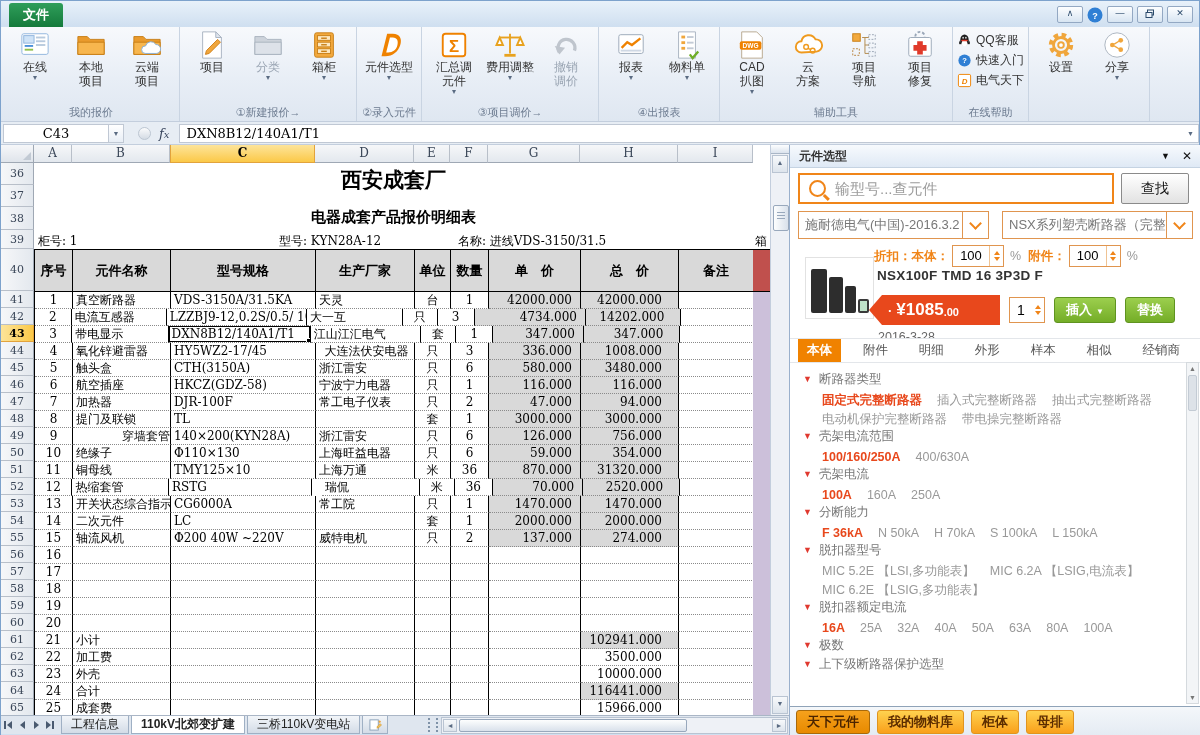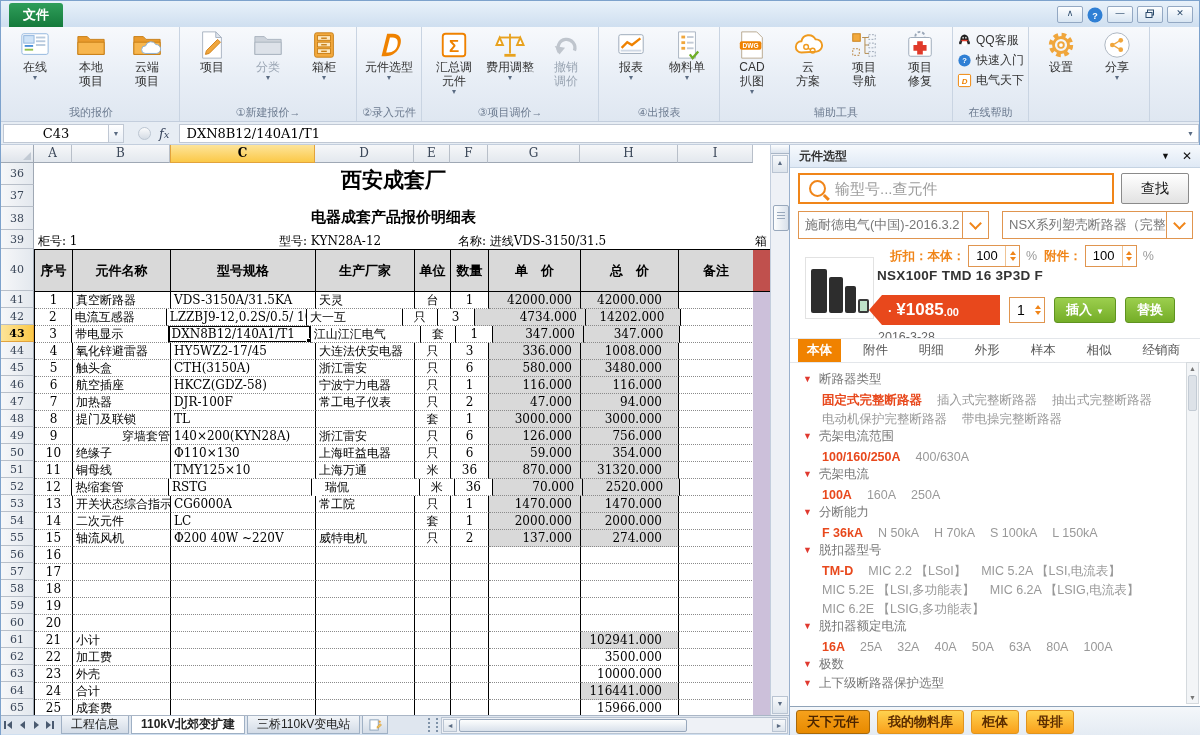--- a/index.html
+++ b/index.html
@@ -161,21 +161,21 @@
     font-size:14px;color:#111;text-align:center;line-height:29px;box-sizing:border-box;}
 
   .comborow{position:absolute;top:66px;left:8px;right:8px;height:28px;display:flex;gap:13px;}
   .combo{flex:1;height:28px;border:1px solid #e0954f;background:#fff;display:flex;align-items:center;box-sizing:border-box;}
   .combo .ctext{flex:1;padding-left:6px;color:#777;font-size:13px;white-space:nowrap;overflow:hidden;}
   .combo .cbtn{width:26px;height:100%;border-left:1px solid #e0954f;display:flex;align-items:center;
     justify-content:center;box-sizing:border-box;}
   .chev{width:7px;height:7px;border-right:2px solid #f08519;border-bottom:2px solid #f08519;
     transform:rotate(45deg);margin-top:-4px;}
 
-  .discrow{position:absolute;top:100px;left:100px;height:22px;display:flex;align-items:center;font-size:12.5px;}
+  .discrow{position:absolute;top:100px;left:84px;height:22px;display:flex;align-items:center;font-size:12.5px;}
   .olab{color:#f08519;font-weight:bold;white-space:nowrap;}
   .spin{width:52px;height:22px;border:1px solid #e0954f;background:#fff;display:flex;box-sizing:border-box;margin:0 3px;}
   .spin .val{flex:1;text-align:center;font-size:13px;line-height:20px;color:#000;}
   .spin .arrows{width:13px;border-left:1px solid #efc394;display:flex;flex-direction:column;
     align-items:center;justify-content:center;gap:2px;}
   .tri-up{width:0;height:0;border-left:3.5px solid transparent;border-right:3.5px solid transparent;
     border-bottom:4.5px solid #f08519;}
   .tri-dn{width:0;height:0;border-left:3.5px solid transparent;border-right:3.5px solid transparent;
     border-top:4.5px solid #f08519;}
   .pct{color:#999;margin:0 7px 0 3px;}
@@ -656,21 +656,21 @@
           <div class="tc ctr" style="width: 36px;">套</div>
           <div class="tc ctr" style="width: 38px;">1</div>
           <div class="tc rgt fill" style="width: 92px;">347.000</div>
           <div class="tc rgt tot fill" style="width: 98px;">347.000</div>
           <div class="tc lft" style="width: 75px;"></div>
         </div>
         <div class="trow">
           <div class="tc ctr" style="width: 38px;">4</div>
           <div class="tc lft" style="width: 98px;">氧化锌避雷器</div>
           <div class="tc lft" style="width: 145px;">HY5WZ2-17/45</div>
-          <div class="tc lft" style="width: 99px;">大连法伏安电器</div>
+          <div class="tc lft" style="width: 99px; text-align: center;">大连法伏安电器</div>
           <div class="tc ctr" style="width: 36px;">只</div>
           <div class="tc ctr" style="width: 38px;">3</div>
           <div class="tc rgt fill" style="width: 92px;">336.000</div>
           <div class="tc rgt tot fill" style="width: 98px;">1008.000</div>
           <div class="tc lft" style="width: 75px;"></div>
         </div>
         <div class="trow">
           <div class="tc ctr" style="width: 38px;">5</div>
           <div class="tc lft" style="width: 98px;">触头盒</div>
           <div class="tc lft" style="width: 145px;">CTH(3150A)</div>
@@ -1066,21 +1066,20 @@
             <span class="ftri">▼</span>
             <span class="ftt">分断能力</span>
           </div>
           <div class="fline"><span class="fopt sel">F 36kA</span><span class="fopt">N 50kA</span><span class="fopt">H 70kA</span><span class="fopt">S 100kA</span><span class="fopt">L 150kA</span></div>
         </div>
         <div class="fsec">
           <div class="fhdr">
             <span class="ftri">▼</span>
             <span class="ftt">脱扣器型号</span>
           </div>
-          <div class="fline"><span class="fopt sel">TM-D</span><span class="fopt">MIC 2.2 【LSoI】</span><span class="fopt">MIC 5.2A 【LSI,电流表】</span></div>
           <div class="fline"><span class="fopt">MIC 5.2E 【LSI,多功能表】</span><span class="fopt">MIC 6.2A 【LSIG,电流表】</span></div>
           <div class="fline"><span class="fopt">MIC 6.2E 【LSIG,多功能表】</span></div>
         </div>
         <div class="fsec">
           <div class="fhdr">
             <span class="ftri">▼</span>
             <span class="ftt">脱扣器额定电流</span>
           </div>
           <div class="fline"><span class="fopt sel">16A</span><span class="fopt">25A</span><span class="fopt">32A</span><span class="fopt">40A</span><span class="fopt">50A</span><span class="fopt">63A</span><span class="fopt">80A</span><span class="fopt">100A</span></div>
         </div>

